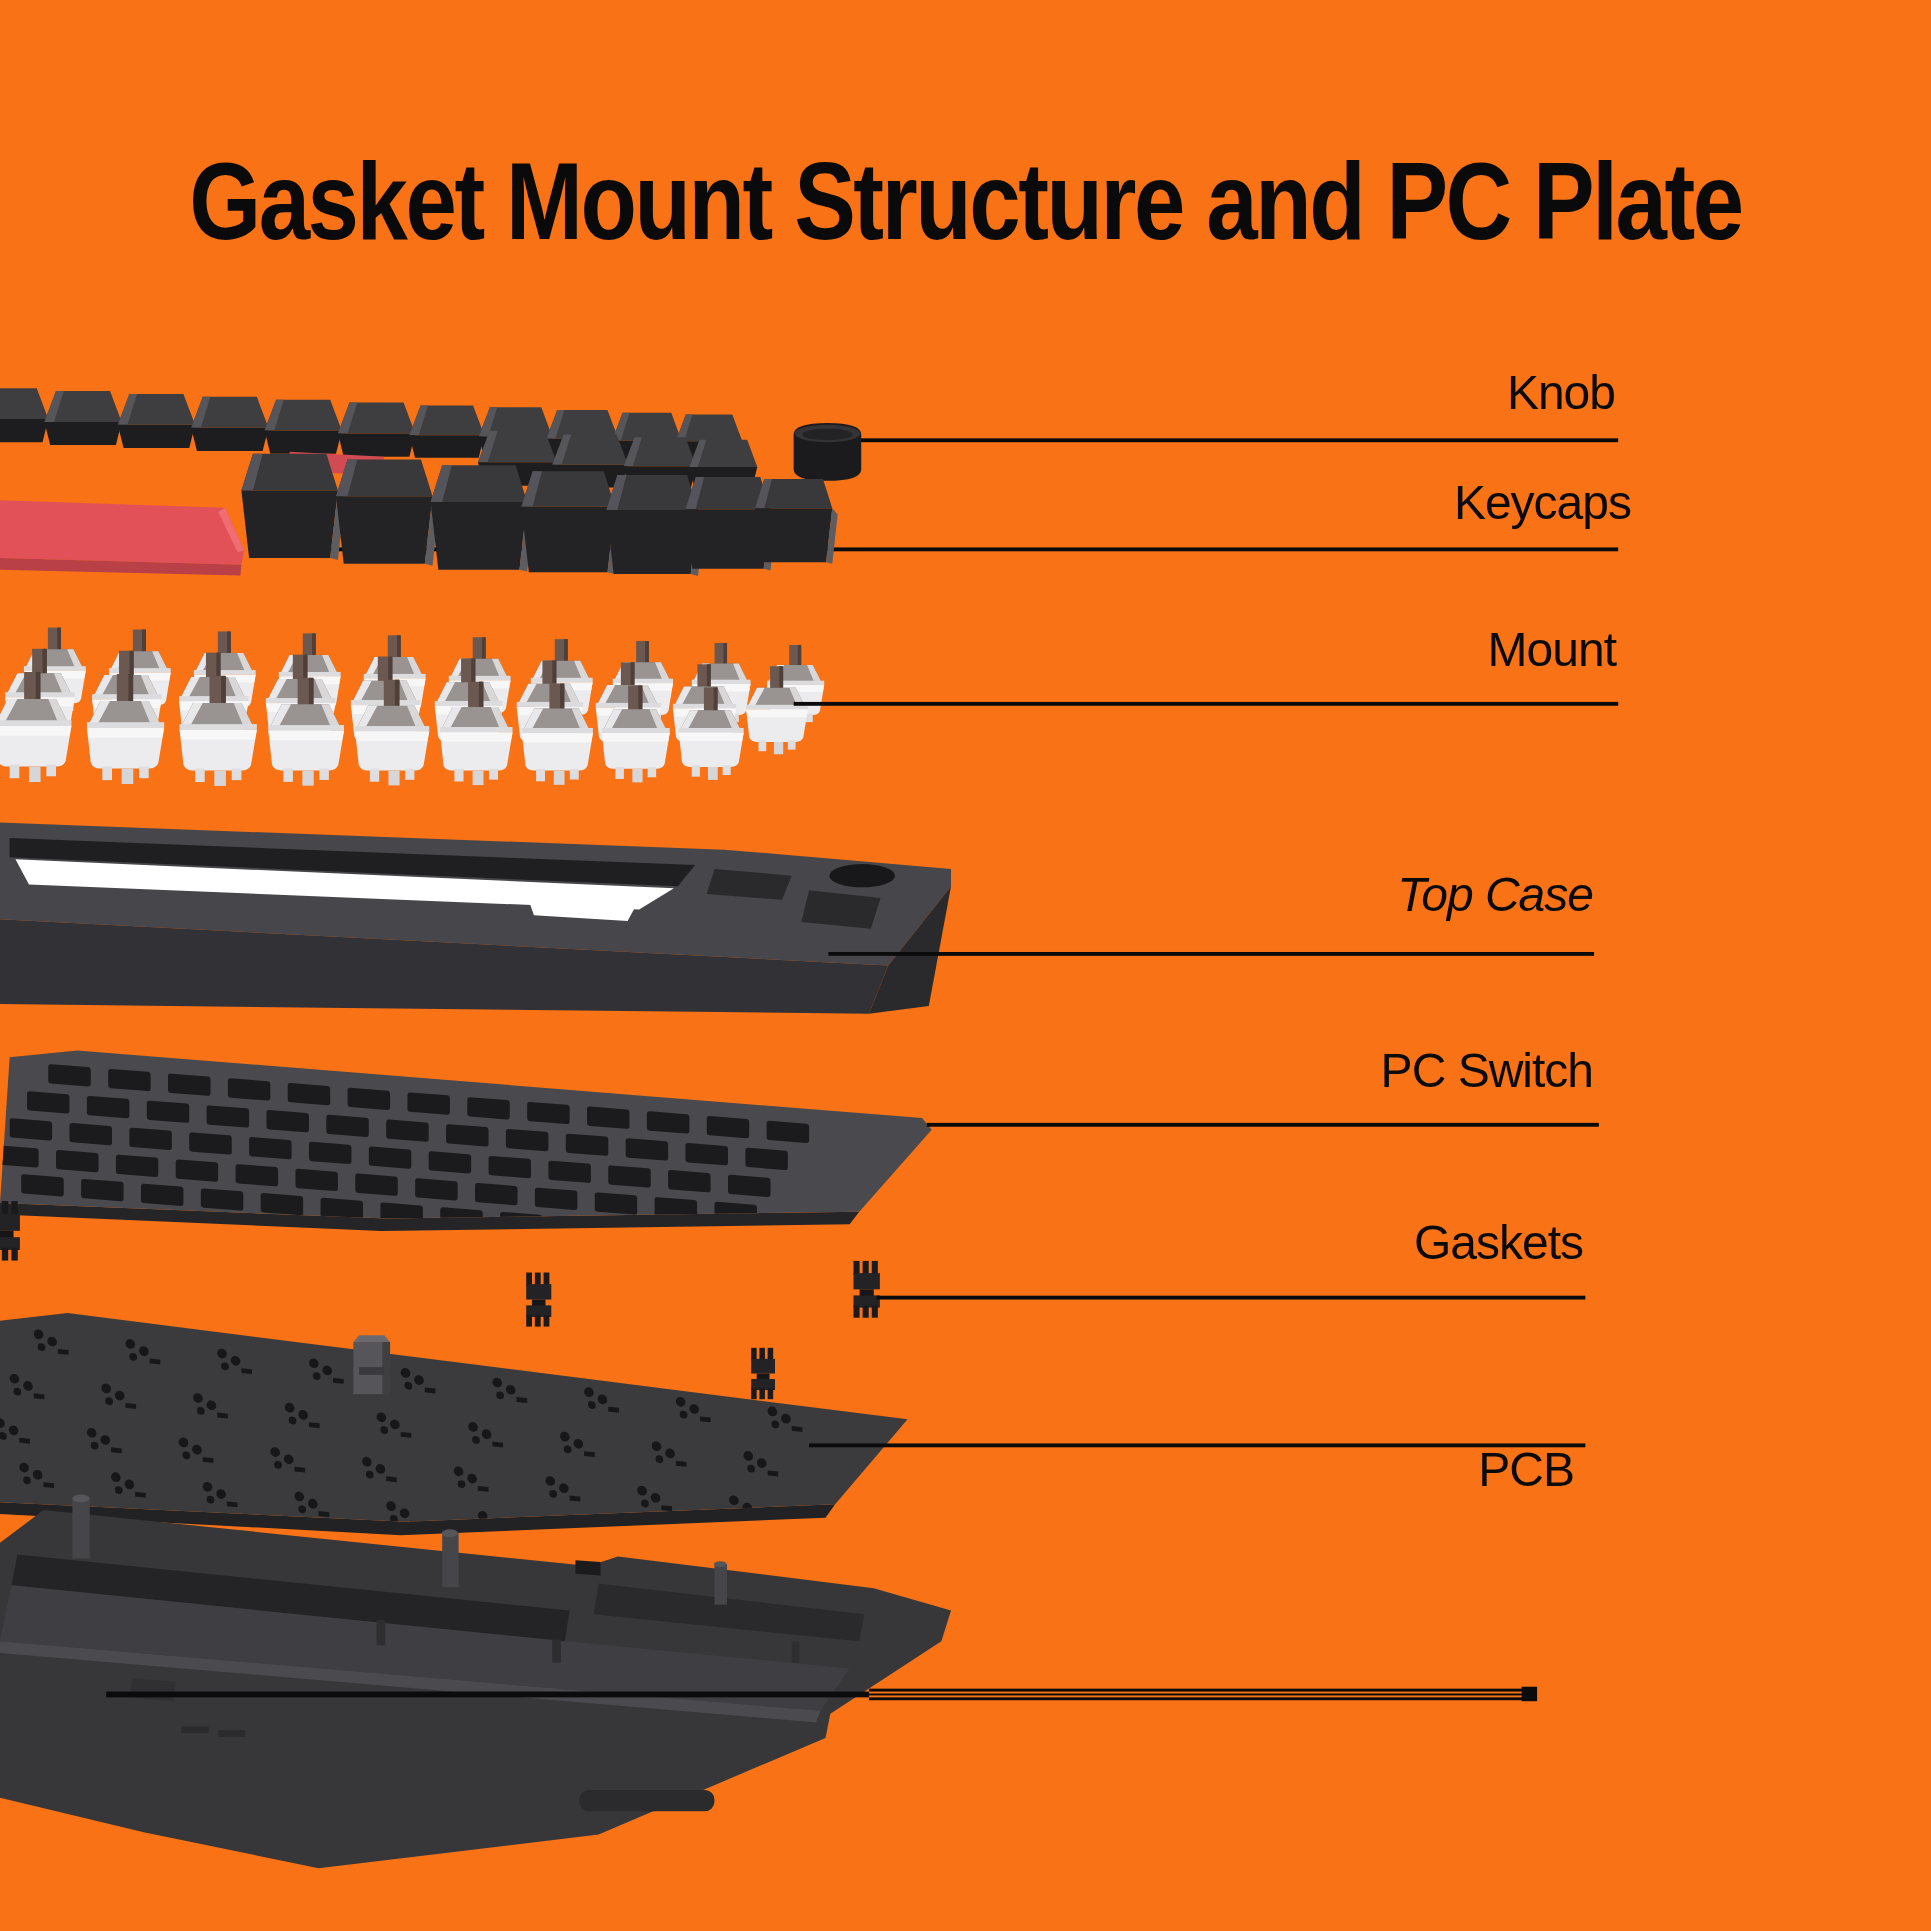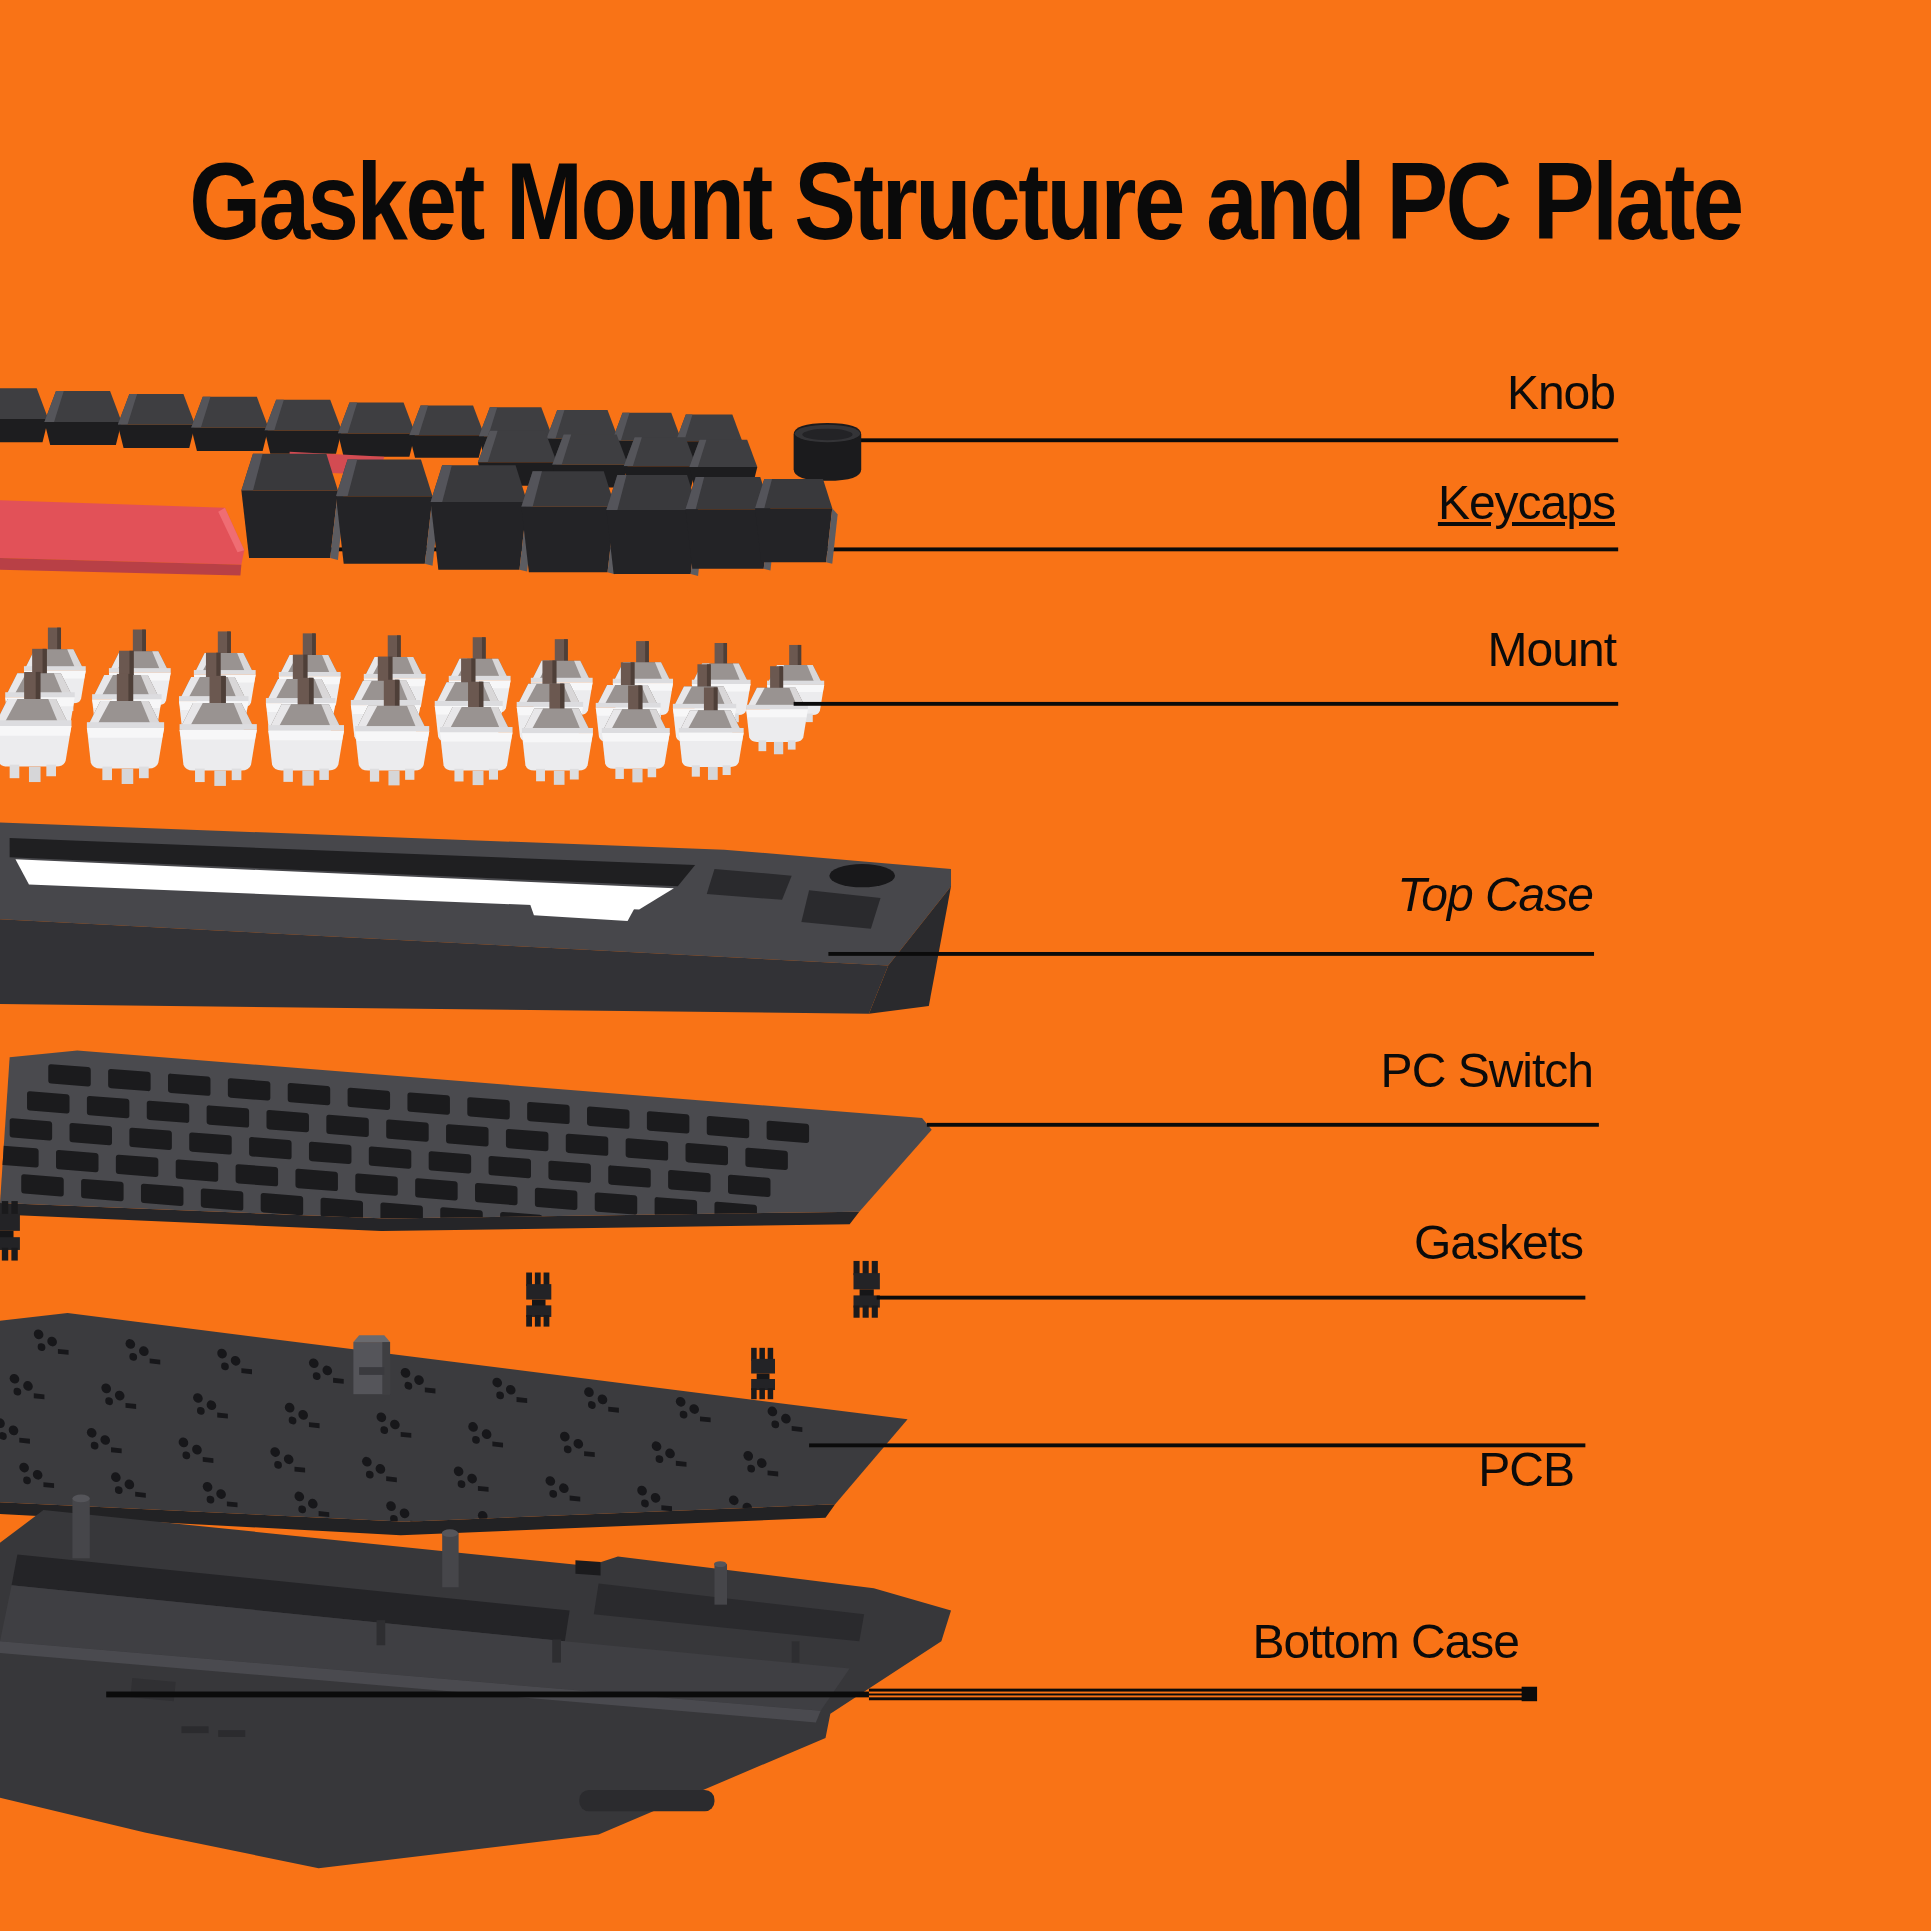--- a/index.html
+++ b/index.html
@@ -5,21 +5,21 @@
   html,body{margin:0;padding:0;background:#ffffff;}
   #stage{position:relative;width:1931px;height:1931px;background:#f97316;overflow:hidden;
          font-family:"Liberation Sans",sans-serif;}
   #art{position:absolute;left:0;top:0;}
   .title{position:absolute;left:0;top:137px;width:1931px;text-align:center;
          font-weight:700;font-size:110px;letter-spacing:-2.9px;color:#0a0a0a;
          transform:scaleX(.84);transform-origin:50% 50%;white-space:nowrap;}
   .label{position:absolute;font-size:48px;letter-spacing:-1px;color:#0b0b0b;
          white-space:nowrap;line-height:1;}
   .lb-knob{top:369px;right:316px;}
-  .lb-keycaps{top:479px;right:316px;text-decoration:underline;}
+  .lb-keycaps{top:479px;right:300px;}
   .lb-switch{top:626px;right:315px;}
   .lb-topcase{top:871px;right:338px;font-style:italic;}
   .lb-pcplate{top:1047px;right:338px;}
   .lb-gaskets{top:1219px;right:348px;}
   .lb-pcb{top:1446px;right:357px;}
   .lb-bottomcase{top:1618px;right:412px;}
 </style>
 </head>
 <body>
 
@@ -355,16 +355,15 @@
 
   <div class="title">Gasket Mount Structure and PC Plate</div>
 
   <div class="label lb-knob">Knob</div>
   <div class="label lb-keycaps">Keycaps</div>
   <div class="label lb-switch">Mount</div>
   <div class="label lb-topcase">Top Case</div>
   <div class="label lb-pcplate">PC Switch</div>
   <div class="label lb-gaskets">Gaskets</div>
   <div class="label lb-pcb">PCB</div>
-  <div class="label lb-bottomcase">Bottom Case</div>
 
 </div>
 
 
 </body></html>

